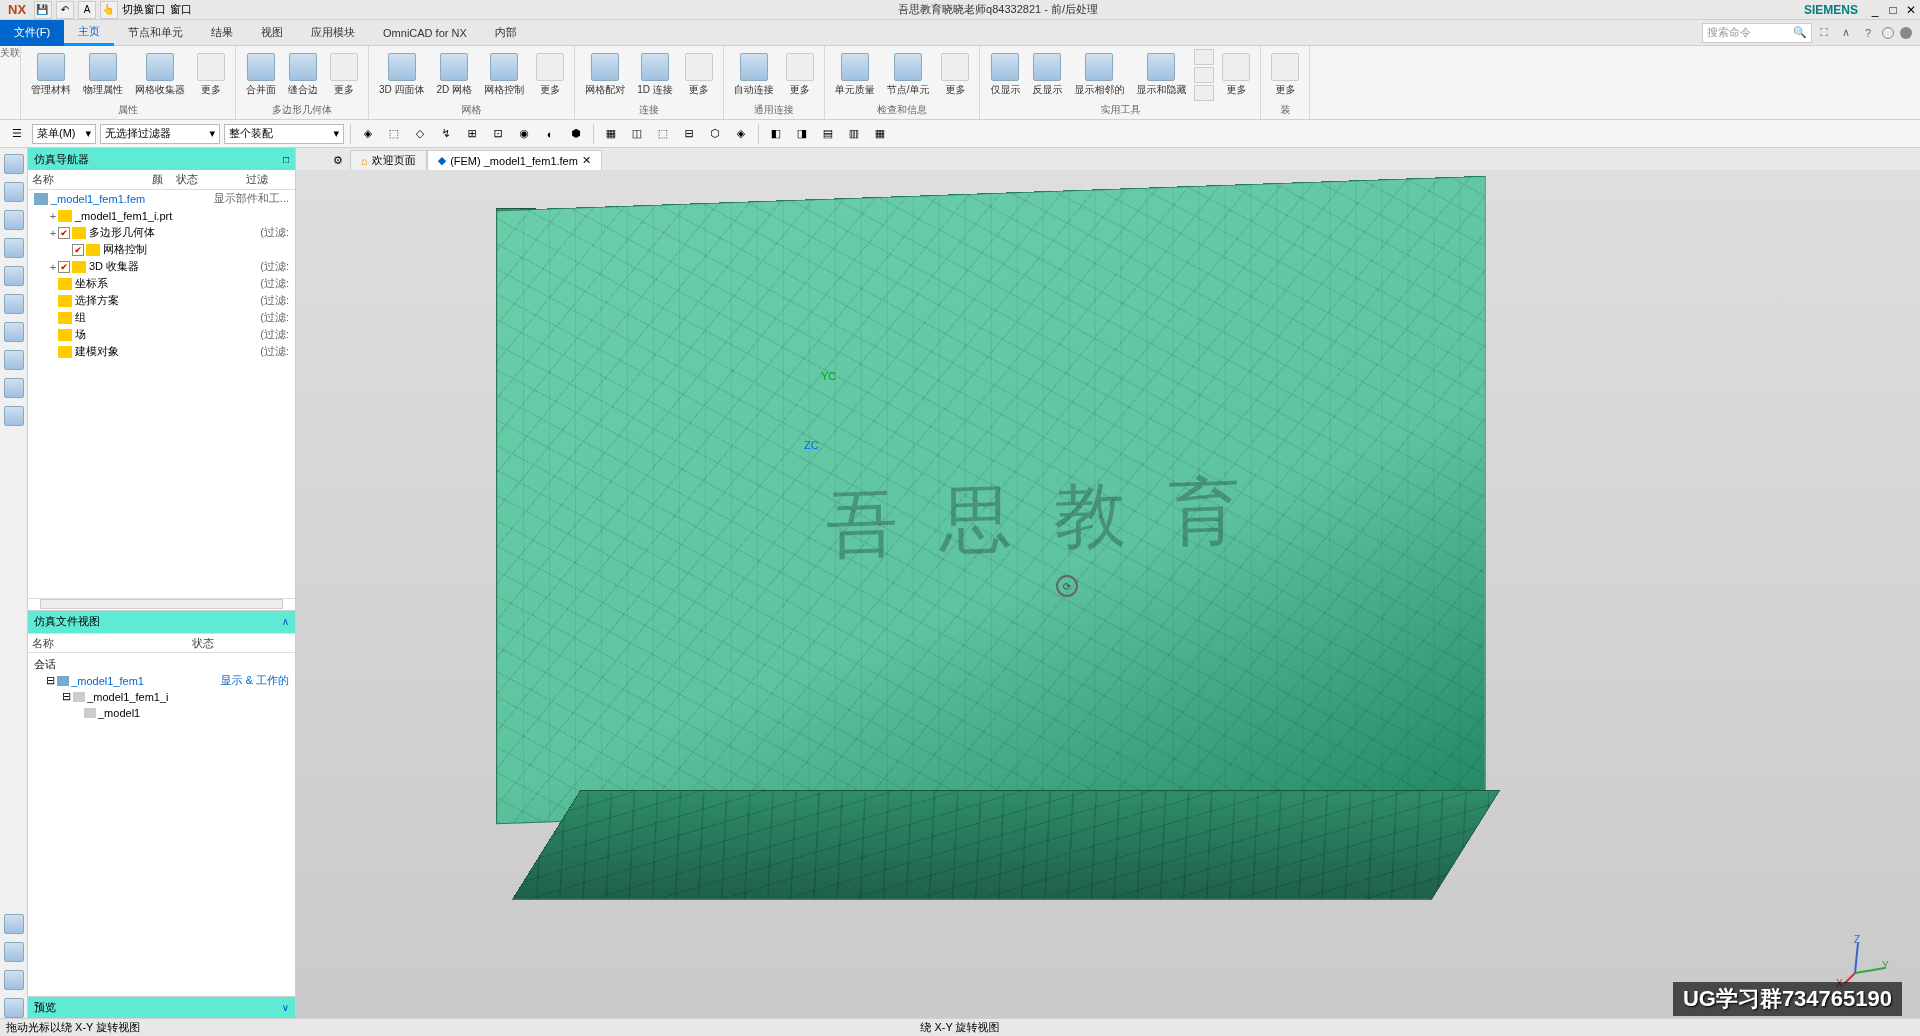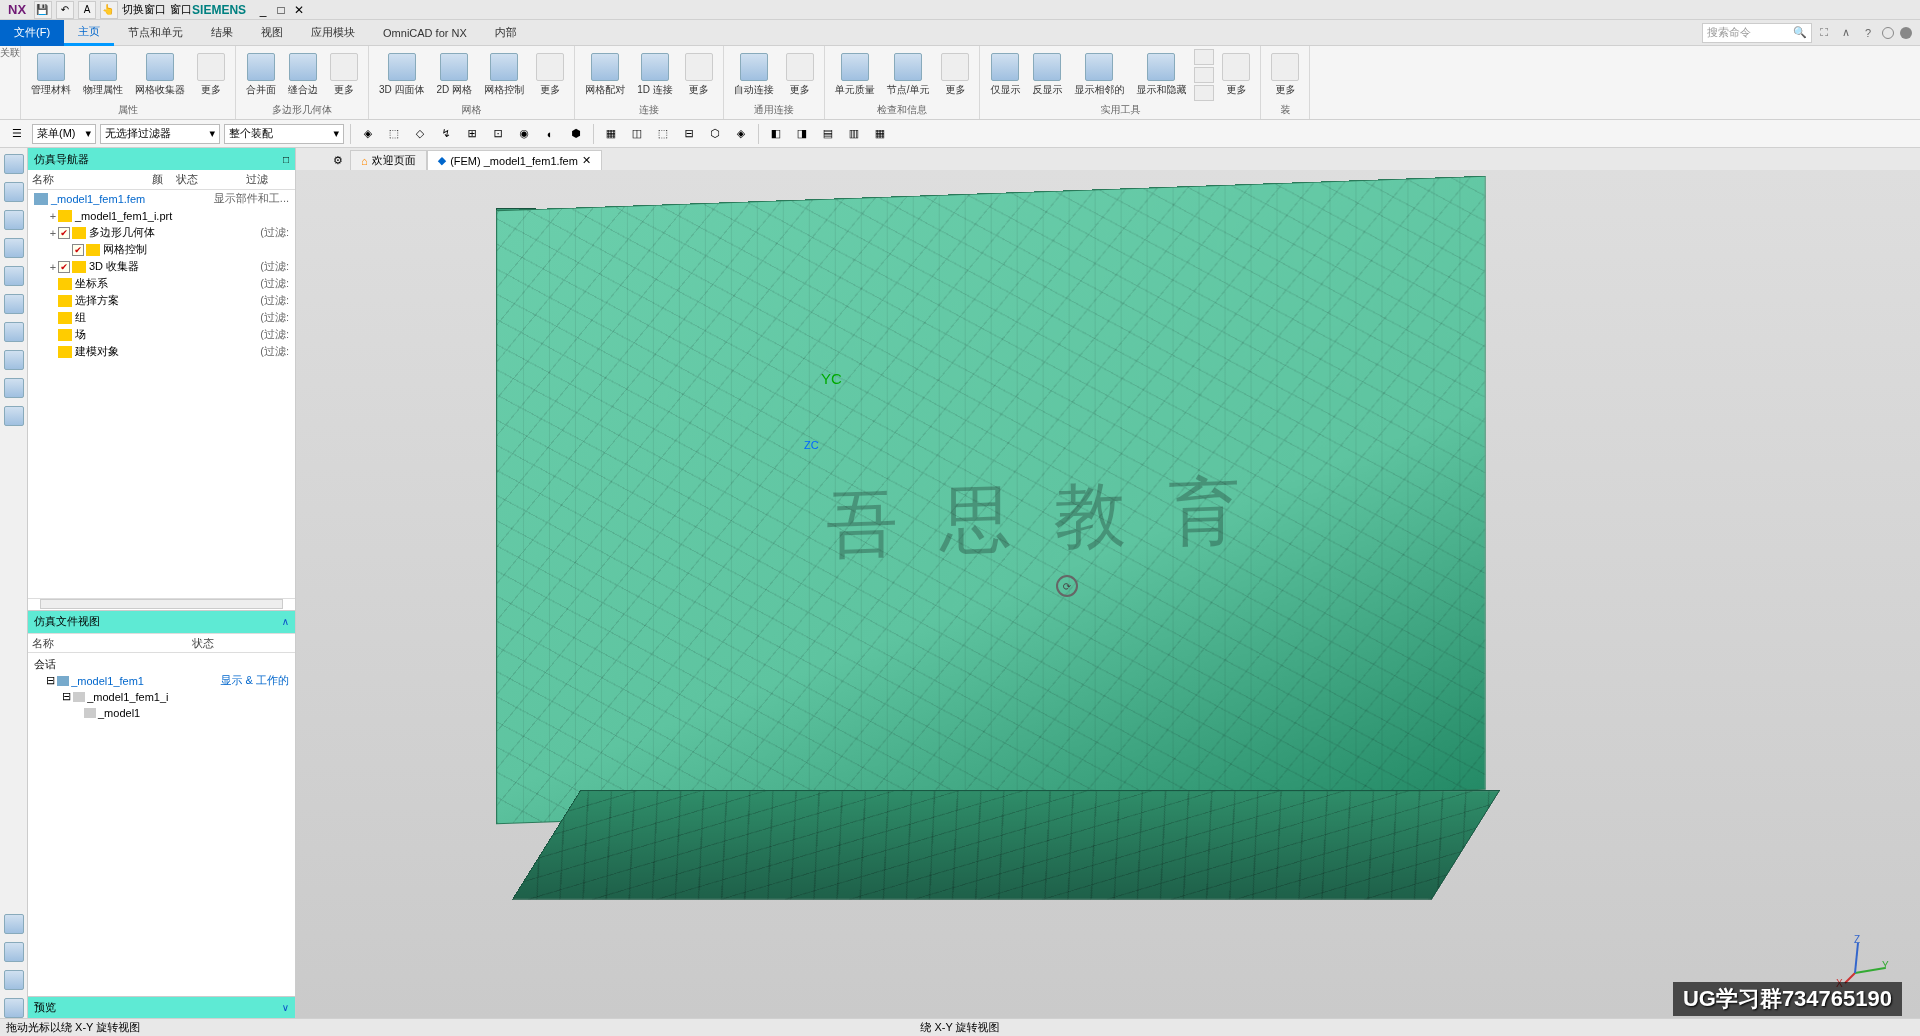--- a/index.html
+++ b/index.html
@@ -1,20 +1,20 @@
 <!DOCTYPE html>
 <html><head>
 <meta charset="utf-8">
 <style>
 * { box-sizing: border-box; margin: 0; padding: 0; font-family: "Microsoft YaHei", sans-serif; }
 body { font-size: 11px; background: #f0f0f0; overflow: hidden; }
 
 
 .titlebar { height: 20px; background: #e8e8e8; display: flex; align-items: center; border-bottom: 1px solid #d0d0d0; }
-.titlebar .app-label { font-weight: bold; font-size: 13px; padding: 0 8px; color: #701a75; }
+.titlebar .app-label { font-weight: bold; font-size: 13px; padding: 0 8px; color: #c2410c; }
 .titlebar .qat { display: flex; gap: 4px; align-items: center; }
 .titlebar .qat-btn { width: 18px; height: 18px; background: #f0f0f0; border: 1px solid #ccc; display: flex; align-items: center; justify-content: center; font-size: 10px; }
 .titlebar .title-center { flex: 1; text-align: center; font-size: 11px; color: #333; }
 .titlebar .brand { font-weight: bold; color: #008080; padding-right: 8px; font-size: 12px; }
 .titlebar .winbtn { width: 18px; height: 18px; display: flex; align-items: center; justify-content: center; font-size: 12px; }
 
 
 .menutabs { height: 26px; background: #e8e8e8; display: flex; align-items: center; border-bottom: 1px solid #d0d0d0; }
 .menutabs .filetab { background: #0066cc; color: #fff; padding: 4px 14px; height: 26px; display: flex; align-items: center; }
 .menutabs .tab { padding: 4px 14px; height: 26px; display: flex; align-items: center; color: #333; }
@@ -68,21 +68,21 @@
 .canvas { flex: 1; background: linear-gradient(#dedede, #cacaca); position: relative; overflow:hidden; }
 .triad { position: absolute; right: 30px; bottom: 30px; width: 50px; height: 50px; }
 .triad .axis { position: absolute; font-size: 10px; }
 .watermark { position: absolute; right: 18px; bottom: 2px; color: #fff; font-weight: bold; font-size: 22px; text-shadow: 1px 1px 2px #000; background:rgba(0,0,0,0.65); padding:2px 10px; }
 .mesh-img { position:absolute; left:200px; top:20px; width:990px; height:620px; background:linear-gradient(160deg,#6aceab 0%,#5ec4a0 60%,#248a66 100%); transform:skewY(-2deg) rotateX(8deg); border:1px solid #2a7a5a; overflow:hidden;}
 .mesh-img::after { content:""; position:absolute; inset:0; background-image: repeating-linear-gradient(30deg,rgba(0,0,0,0.12) 0 1px,transparent 1px 22px), repeating-linear-gradient(-50deg,rgba(0,0,0,0.12) 0 1px,transparent 1px 24px), repeating-linear-gradient(90deg,rgba(0,0,0,0.08) 0 1px,transparent 1px 26px); }
 .mesh-bottom { position:absolute; left:250px; top:620px; width:920px; height:110px; background:linear-gradient(#2f8d69,#1e6049); transform:skewX(-32deg); border:1px solid #17533e;}
 .mesh-bottom::after{content:"";position:absolute;inset:0;background-image:repeating-linear-gradient(60deg,rgba(0,0,0,0.2) 0 1px,transparent 1px 20px),repeating-linear-gradient(-20deg,rgba(0,0,0,0.2) 0 1px,transparent 1px 22px);}
 .mesh-side { position:absolute; left:200px; top:38px; width:40px; height:600px; background:linear-gradient(#3a9876,#23725a); border:1px solid #17533e;}
 .mesh-text { position:absolute; left:530px; top:300px; font-size:72px; color:rgba(0,0,0,0.25); letter-spacing:12px; font-family:"KaiTi","STKaiti",serif; transform:skewY(-2deg);}
-.origin-lbl { position:absolute; left:525px; top:200px; color:#0a0; font-size:15px; }
+.origin-lbl { position:absolute; left:525px; top:200px; color:#0a0; font-size:11px; }
 .origin-lbl2 { position:absolute; left:508px; top:250px; color:#06f; font-size:11px;margin-top:19px; }
 .spin-cursor { position:absolute; left:760px; top:405px; width:22px; height:22px; border:2px solid #666; border-radius:50%; display:flex;align-items:center;justify-content:center;font-size:10px;color:#444;}
 
 
 .statusbar { height: 18px; background: #e8e8e8; display: flex; align-items: center; font-size: 11px; padding: 0 6px; border-top: 1px solid #d0d0d0; }
 .statusbar .center { position:absolute; left:50%; transform:translateX(-50%); }
 
 
 .lower-panel { border-top:1px solid #ccc; }
 .lower-panel .tree2 { padding:4px 6px; font-size:11px; flex:1; }
@@ -96,20 +96,21 @@
 <div class="titlebar">
   <span class="app-label">NX</span>
   <div class="qat">
     <div class="qat-btn">💾</div>
     <div class="qat-btn">↶</div>
     <div class="qat-btn">A</div>
     <div class="qat-btn">👆</div>
     <span style="font-size:11px;">切换窗口</span>
     <span style="font-size:11px;">窗口</span>
   </div>
+  <div class="title-center">吾思教育晓晓老师q84332821 - 前/后处理</div>
   <span class="brand">SIEMENS</span>
   <div class="winbtn">_</div>
   <div class="winbtn">□</div>
   <div class="winbtn">✕</div>
 </div>
 
 <div class="menutabs">
   <div class="filetab">文件(F)</div>
   <div class="tab active">主页</div>
   <div class="tab">节点和单元</div>

